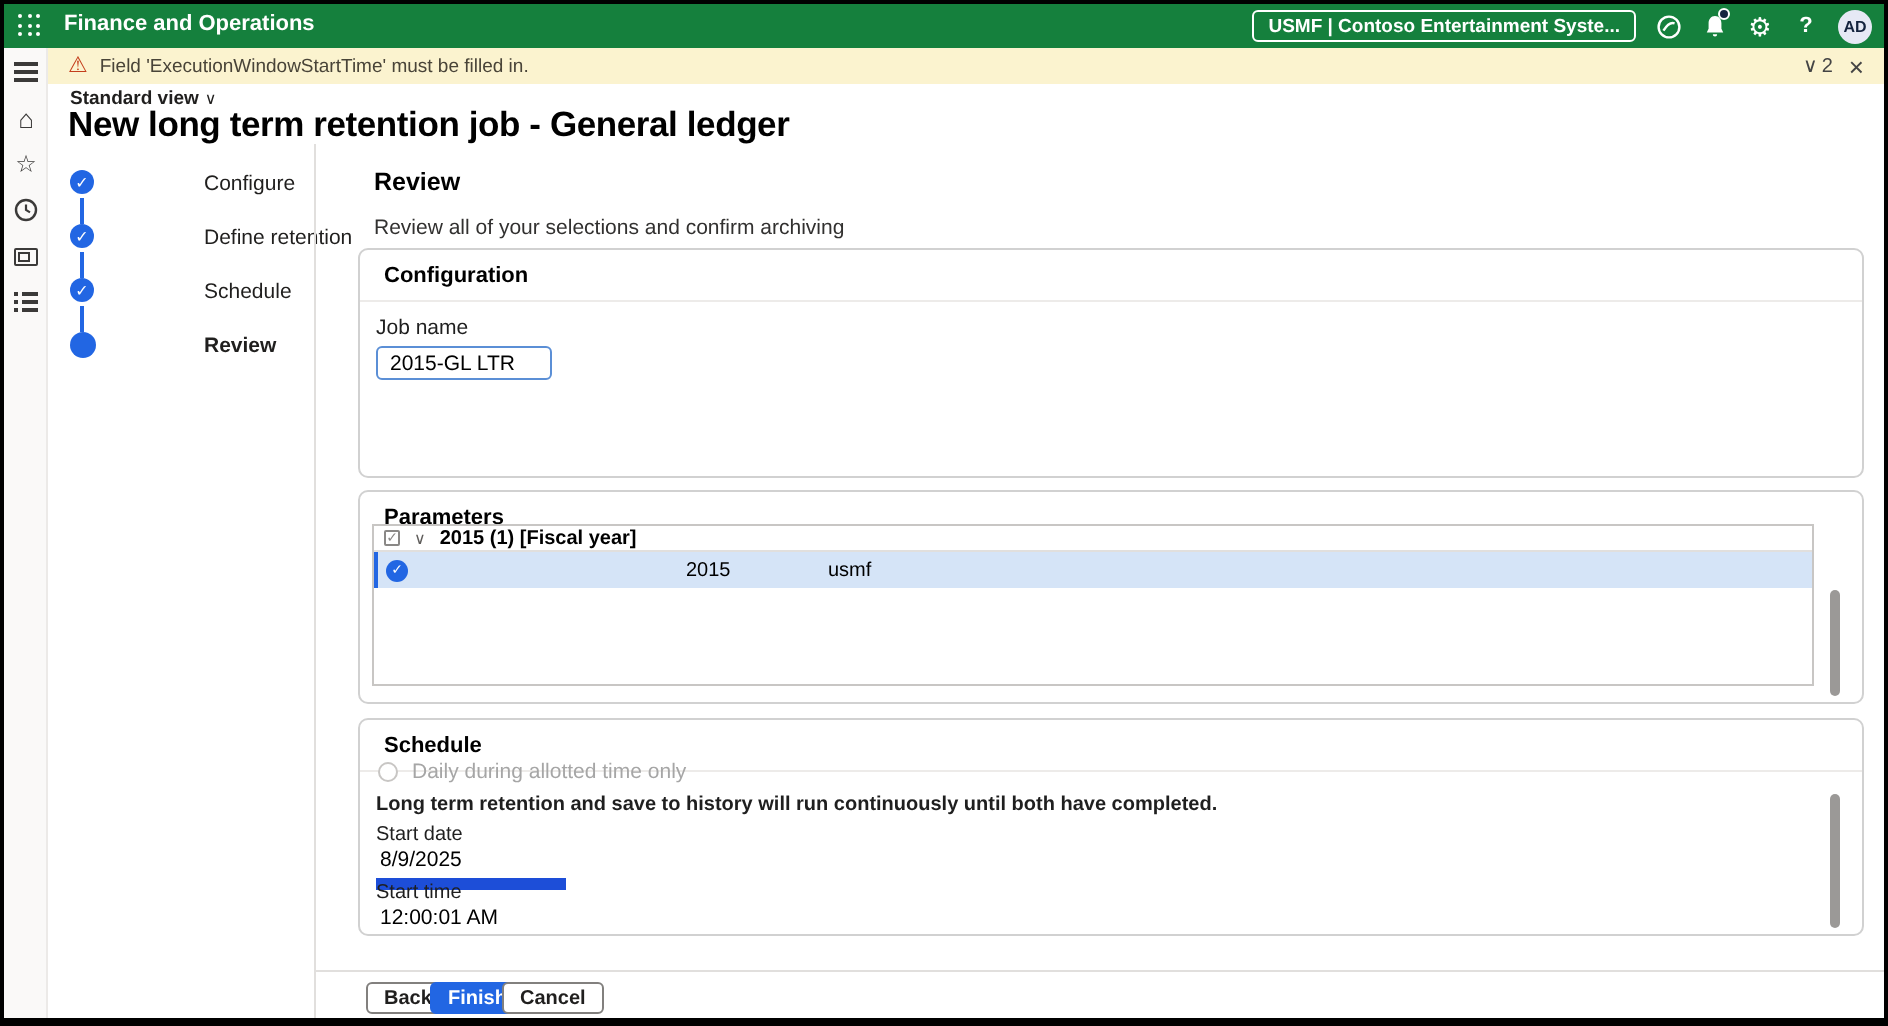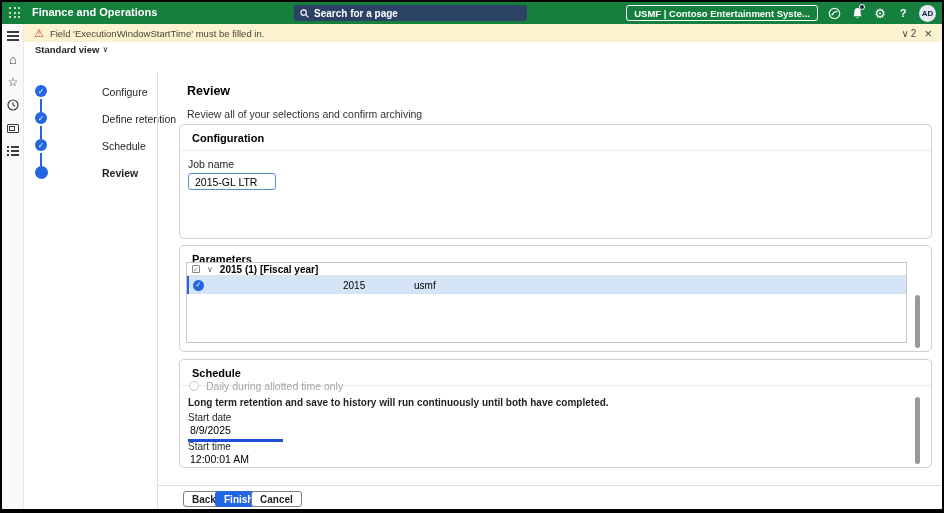--- a/index.html
+++ b/index.html
@@ -76,21 +76,21 @@
   .cell-company { position:absolute; left:225px; font-size:10px; color:#000; }
 
   .vscroll { position:absolute; right:11px; width:5px; background:#9B9997; border-radius:3px; }
 
   
   .radio-row { position:absolute; left:9px; top:20px; display:flex; align-items:center; gap:7px; }
   .radio-circle { width:10px; height:10px; border:1px solid #C8C6C4; border-radius:50%; background:#fff; }
   .radio-label { font-size:10.5px; color:#A6A6A6; }
   .sched-note { position:absolute; left:8px; top:37px; font-size:10px; color:#1F1F1F;font-weight:bold; }
   .sd-label { position:absolute; left:8px; top:52px; font-size:10px; color:#1F1F1F; }
-  .sd-value { position:absolute; left:8px; top:63px; width:95px; font-size:10.5px; color:#000; padding:1px 0 3px 2px; border-bottom:3px solid #1d4ed8; }
+  .sd-value { position:absolute; left:8px; top:63px; width:95px; font-size:10.5px; color:#000; padding:1px 0 3px 2px; border-bottom:6px solid #1d4ed8; }
   .st-label { position:absolute; left:8px; top:81px; font-size:10px; color:#1F1F1F; }
   .st-value { position:absolute; left:10px; top:93px; font-size:10.5px; color:#000; }
 
   
   .footer-divider { position:absolute; left:156px; right:0; top:483px; height:1px; background:#E1DFDD; }
   .btn { position:absolute; top:489px; height:16px; border-radius:3px; font-size:10px; font-weight:bold; font-family:"Liberation Sans",sans-serif; display:flex; align-items:center; padding:0 8px; background:#fff; border:1px solid #82807E; color:#201F1E; }
   .btn.primary { background:#2266E3; border-color:#2266E3; color:#fff; }
 </style>
 </head>
 <body>
@@ -103,27 +103,20 @@
         <i></i>
         <i></i>
         <i></i>
         <i></i>
         <i></i>
         <i></i>
         <i></i>
         <i></i>
     </div>
     <div class="app-title">Finance and Operations</div>
-    <div class="searchbox">
-      <svg width="9" height="9" viewBox="0 0 10 10">
-          <circle cx="4" cy="4" r="3" fill="none" stroke="#fff" stroke-width="1.3"></circle>
-          <line x1="6.3" y1="6.3" x2="9.3" y2="9.3" stroke="#fff" stroke-width="1.3"></line>
-        </svg>
-      <span>Search for a page</span>
-    </div>
     <div class="hdr-right">
       <button class="company-btn">USMF | Contoso Entertainment Syste...</button>
       <div class="hdr-icon">
         <svg width="13" height="13" viewBox="0 0 14 14">
             <circle cx="7" cy="7" r="5.6" fill="none" stroke="#fff" stroke-width="1.3"></circle>
             <path d="M4 9 Q7 4 10 5" fill="none" stroke="#fff" stroke-width="1.3"></path>
           </svg>
       </div>
       <div class="hdr-icon">
         <svg width="11" height="12" viewBox="0 0 12 13">
@@ -179,20 +172,21 @@
           <i></i>
           <i></i>
         </span>
     </div>
   </div>
 
   <div class="view-label">
     <span>Standard view</span>
     <span class="chev">∨</span>
   </div>
+  <h1 class="page-title">New long term retention job - General ledger</h1>
 
   <div>
     <div class="step-circle" style="top:83px;">✓</div>
     <div class="step-label" style="top:84px;">Configure</div>
     <div class="step-conn" style="top:97px;"></div>
     <div class="step-circle" style="top:110px;">✓</div>
     <div class="step-label" style="top:111px;">Define retention</div>
     <div class="step-conn" style="top:124px;"></div>
     <div class="step-circle" style="top:137px;">✓</div>
     <div class="step-label" style="top:138px;">Schedule</div>

